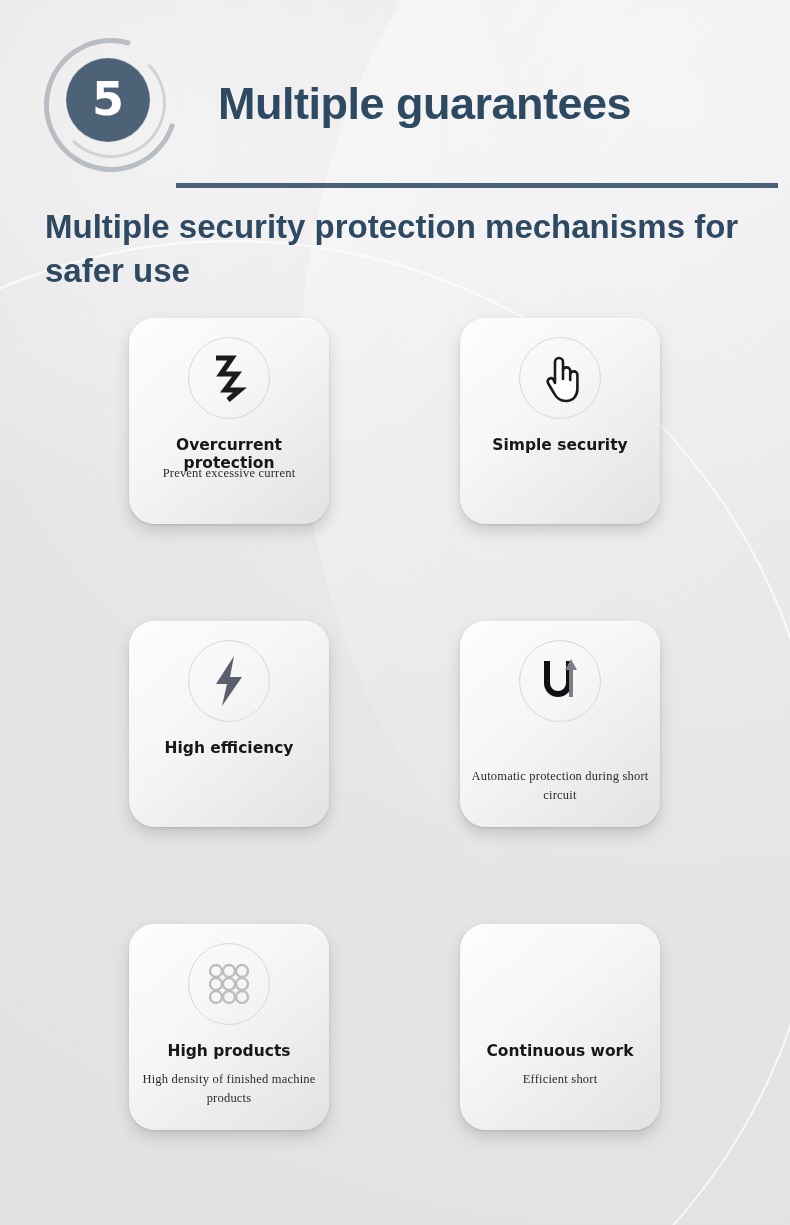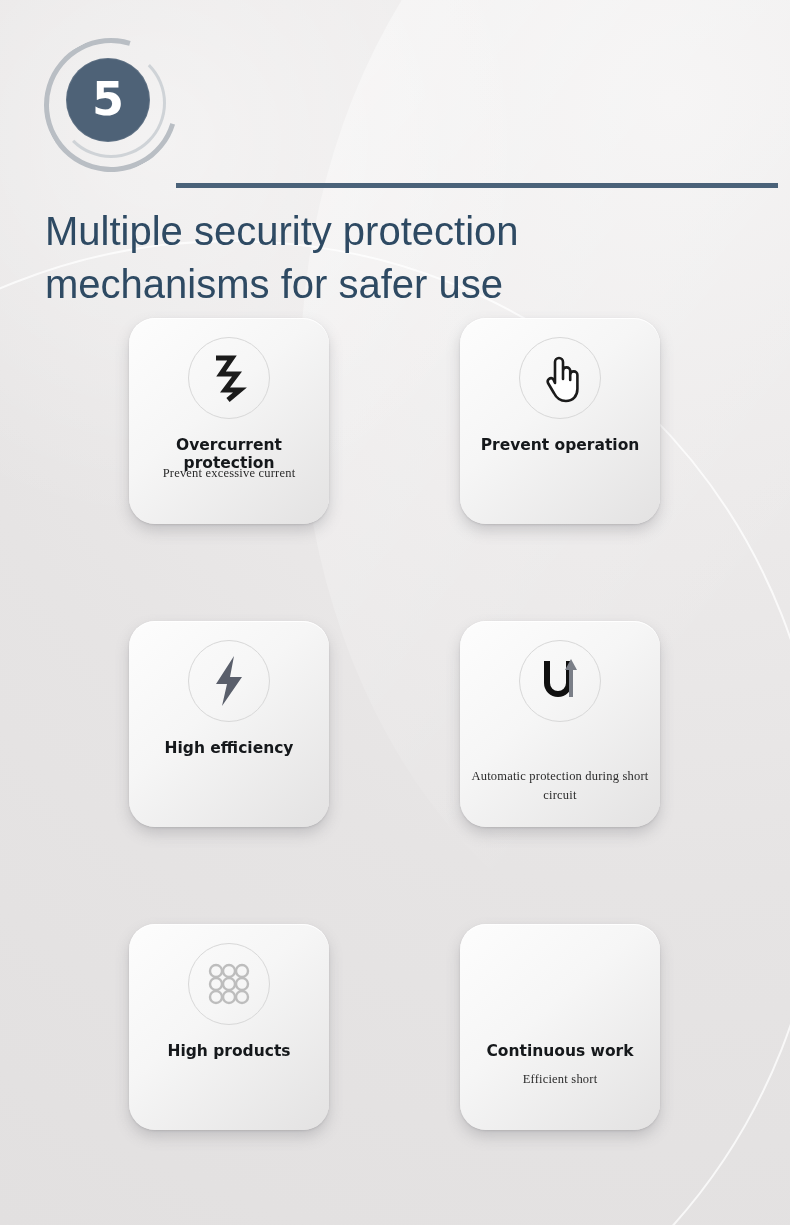--- a/index.html
+++ b/index.html
@@ -130,22 +130,22 @@
     top: 183px;
     width: 602px;
     height: 5px;
     background: #4a6279;
   }
   .subtitle {
     position: absolute;
     left: 45px;
     top: 205px;
     width: 700px;
-    font-size: 40px;
-    font-weight: normal;
+    font-size: 33px;
+    font-weight: bold;
     color: #2e4a63;
     line-height: 1.32;
   }
 
   
   .grid {
     position: absolute;
     left: 0;
     top: 318px;
     width: 790px;
@@ -217,20 +217,21 @@
   <div class="swoosh-c"></div>
 
   <div class="header">
     <div class="badge-wrap">
       <div class="badge-ring"></div>
       <div class="badge-ring2"></div>
       <div class="badge-circle"></div>
       <div class="badge-num">5</div>
     </div>
 
+    <div class="title-main">Multiple guarantees</div>
     <div class="title-rule"></div>
     <div class="subtitle">Multiple security protection mechanisms for safer use</div>
   </div>
 
   <div class="grid">
 
     <div class="row">
 
       <div class="card left">
         <div class="icon-circle">
@@ -243,21 +244,21 @@
       </div>
 
       <div class="card right">
         <div class="icon-circle">
           <svg width="46" height="50" viewBox="0 0 46 50">
             <path d="M18 30 L18 9 a4 4 0 0 1 8 0 L26 26 L26 18 a3.6 3.6 0 0 1 7.2 0 L33.2 27
                      L33.2 22 a3.6 3.6 0 0 1 7.2 0 L40.4 36 c0 7 -4.5 12 -11.5 12
                      c-6 0 -9.5 -3 -12 -8 L11 30 a3.4 3.4 0 0 1 5 -4.2 Z" fill="#ffffff" stroke="#1b1b1b" stroke-width="2.6" stroke-linejoin="round"></path>
           </svg>
         </div>
-        <div class="card-title">Prevent operation</div>
+        <div class="card-title">Simple security</div>
       </div>
 
     </div>
 
     <div class="row">
 
       <div class="card left">
         <div class="icon-circle">
           <svg width="42" height="54" viewBox="0 0 42 54">
             <polygon points="26,2 8,30 19,30 14,52 34,23 22,23" fill="#5a5f6b"></polygon>
@@ -291,20 +292,21 @@
               <circle cx="14" cy="27" r="6"></circle>
                 <circle cx="27" cy="27" r="6"></circle>
                 <circle cx="40" cy="27" r="6"></circle>
               <circle cx="14" cy="40" r="6"></circle>
                 <circle cx="27" cy="40" r="6"></circle>
                 <circle cx="40" cy="40" r="6"></circle>
             </g>
           </svg>
         </div>
         <div class="card-title">High products</div>
+        <div class="card-desc">High density of finished machine products</div>
       </div>
 
       <div class="card right">
         <div class="card-title">Continuous work</div>
         <div class="card-desc">Efficient short</div>
       </div>
 
     </div>
 
   </div>

